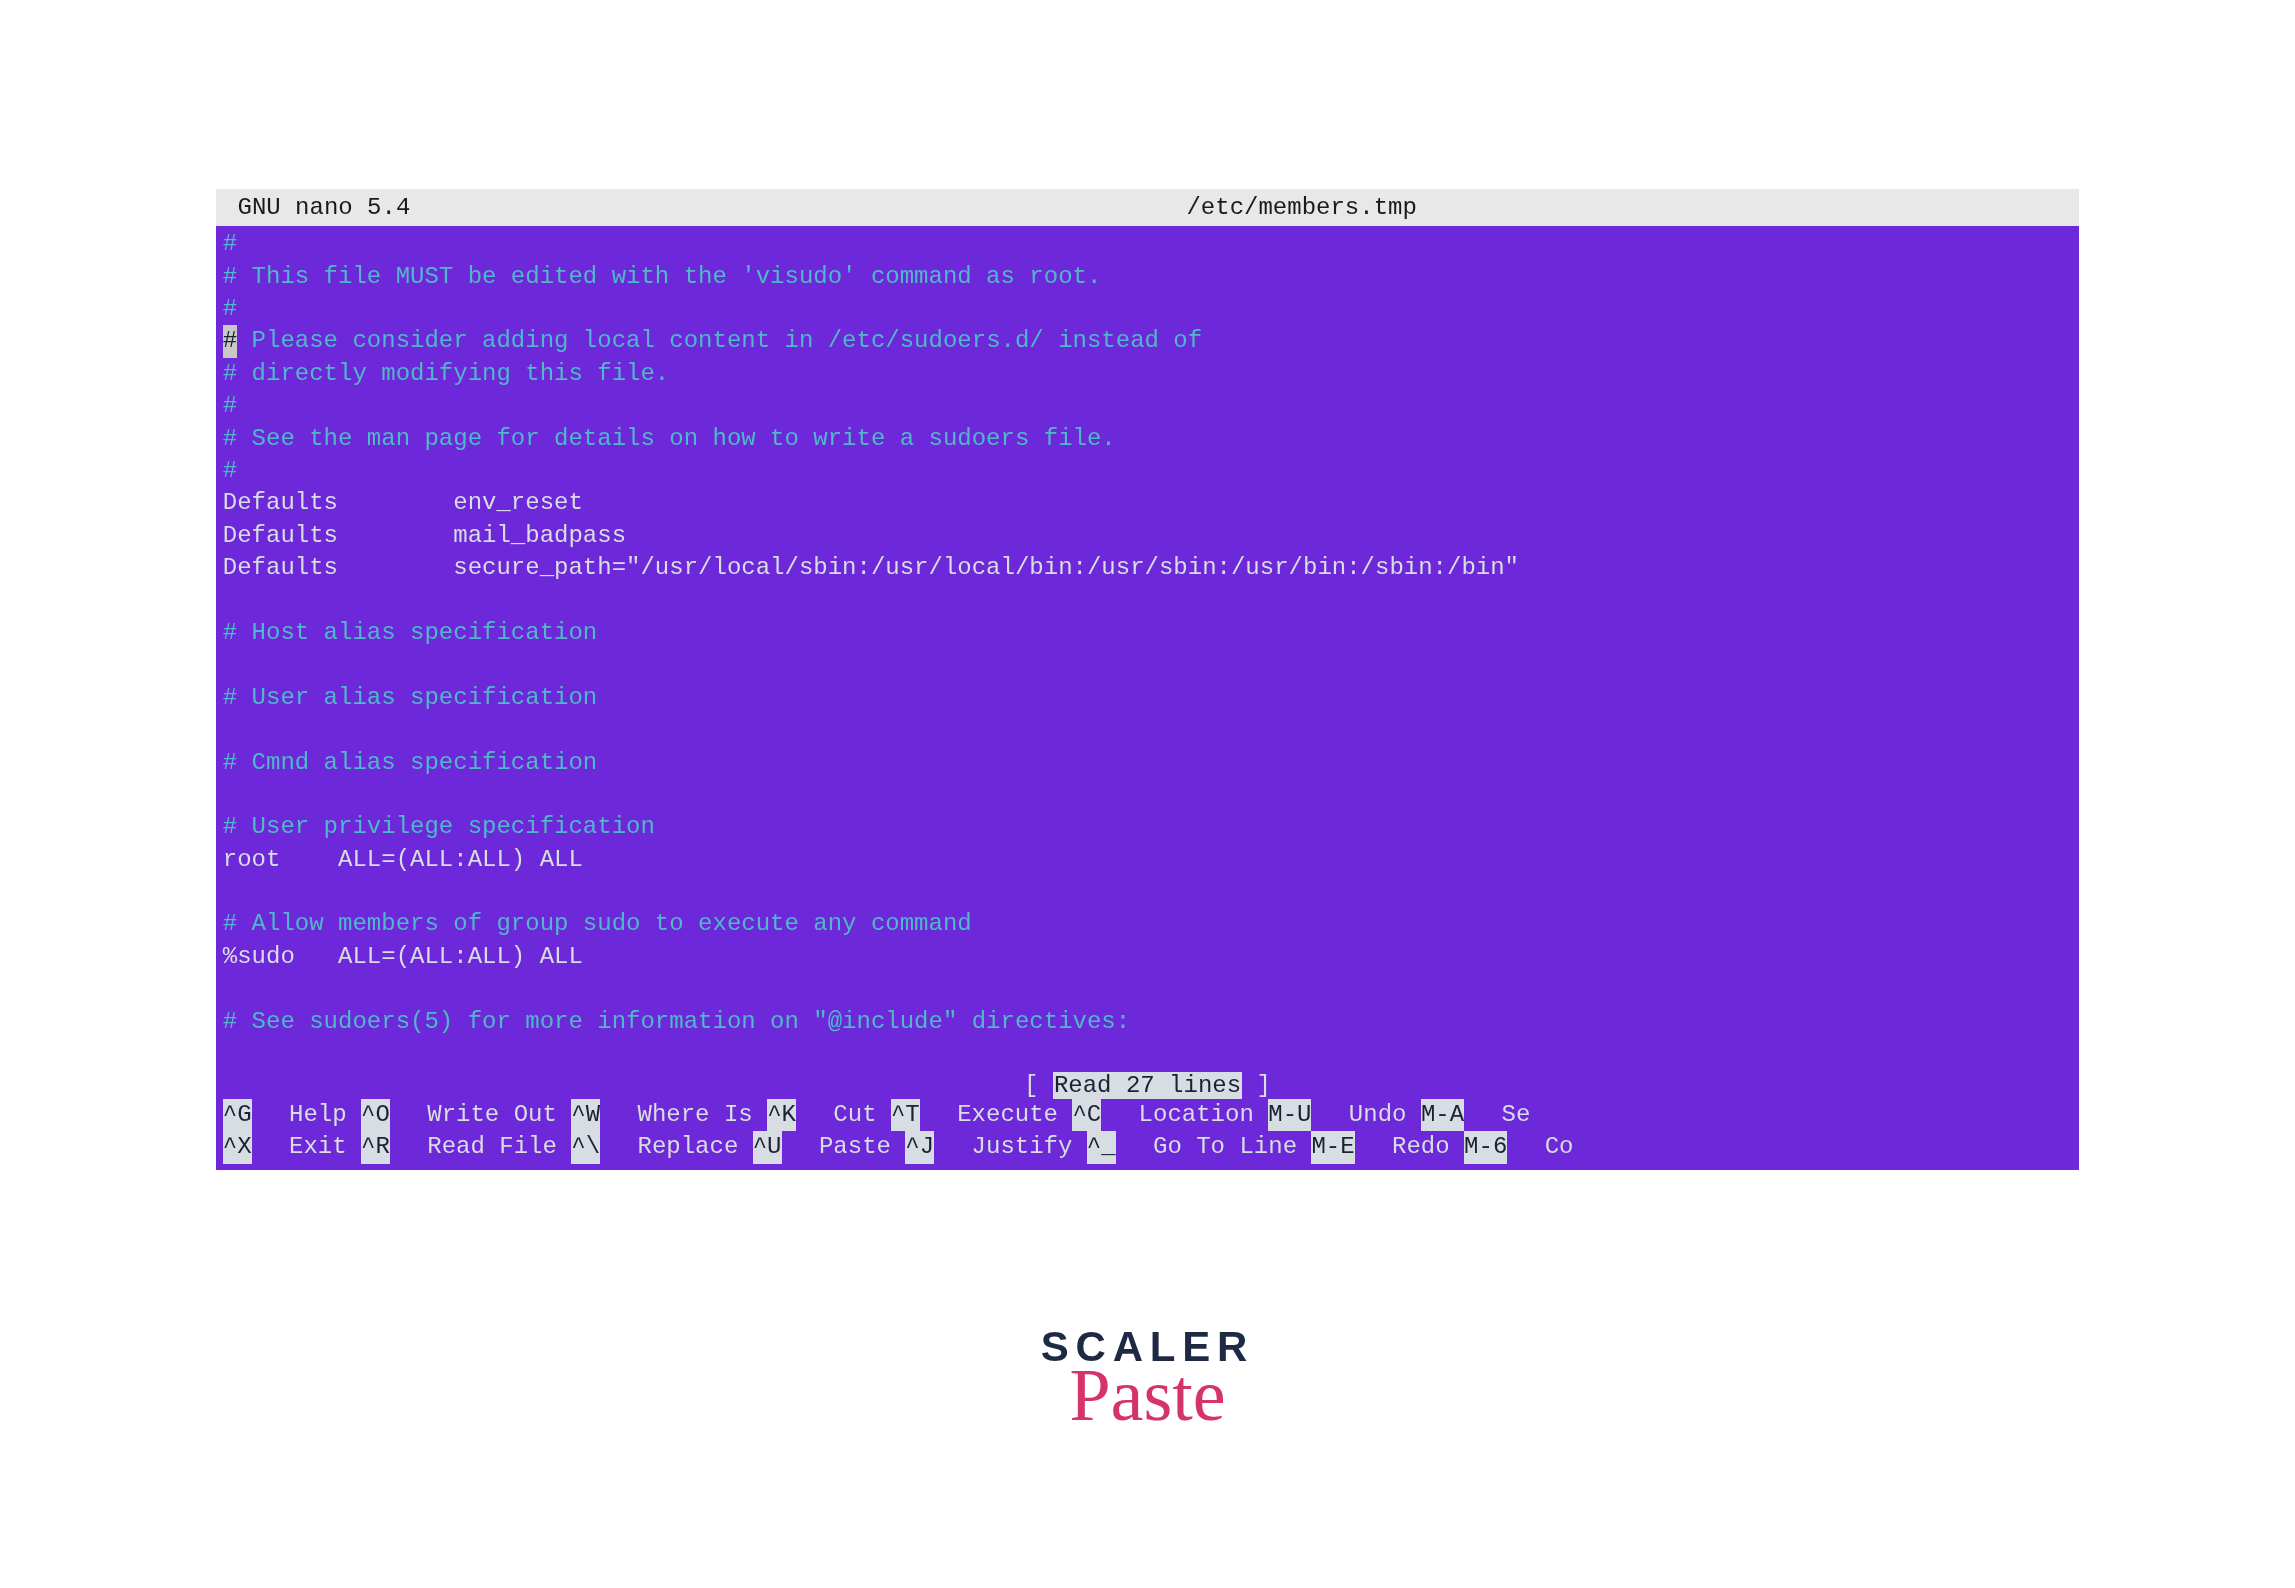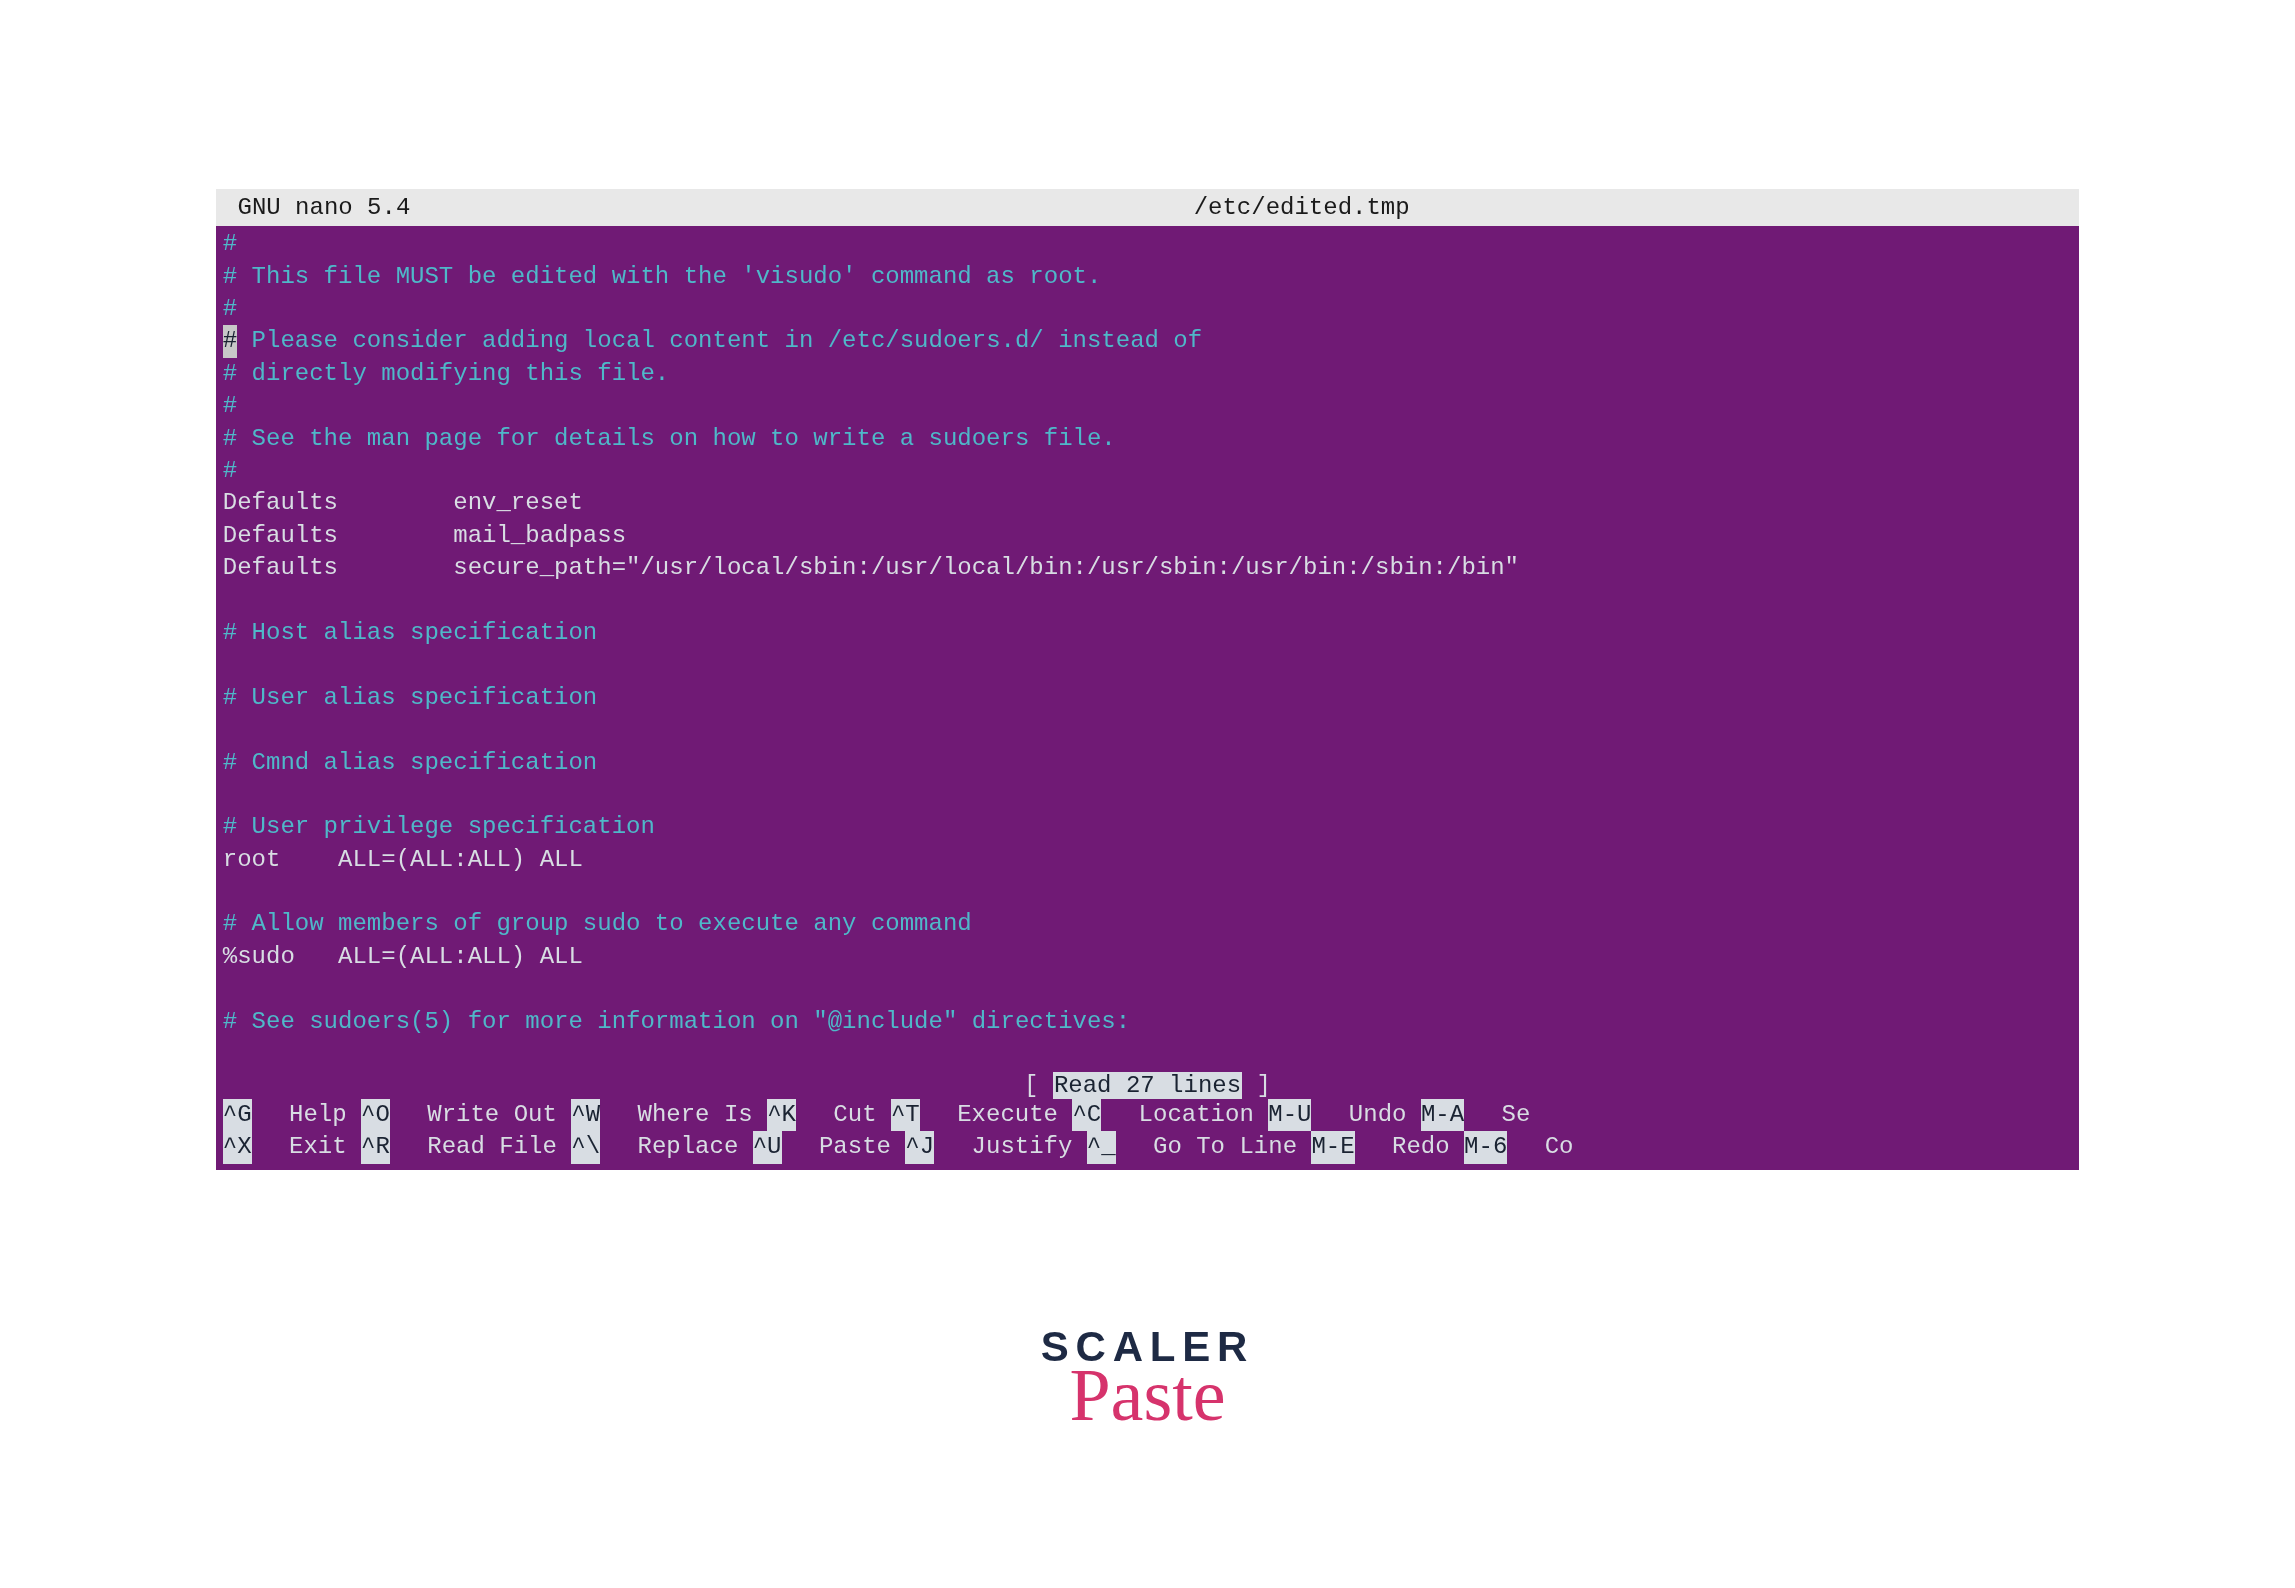--- a/index.html
+++ b/index.html
@@ -8,21 +8,21 @@
     font-family: 'Courier New', monospace;
     width: 2295px;
     height: 1589px;
     position: relative;
   }
   .terminal {
     position: absolute;
     top: 189px;
     left: 216px;
     width: 1863px;
-    background: #701a75;
+    background: #6d28d9;
     overflow: hidden;
   }
   .titlebar {
     background: #e8e8e8;
     color: #1a1a1a;
     padding: 2.7px 8px;
     display: flex;
     font-size: 24px;
     font-family: 'Courier New', monospace;
     line-height: 1.3;
@@ -97,21 +97,21 @@
     margin-top: -13.5px;
     line-height: 1;
   }
 </style>
 </head>
 <body>
 
 <div class="terminal">
   <div class="titlebar">
     <div class="titlebar-left">GNU nano 5.4</div>
-    <div class="titlebar-center">/etc/edited.tmp</div>
+    <div class="titlebar-center">/etc/members.tmp</div>
   </div>
   <div class="editor-body" id="editor-body"><div><span class="comment">#</span></div><div><span class="comment"># This file MUST be edited with the 'visudo' command as root.</span></div><div><span class="comment">#</span></div><div><span class="cursor-char">#</span><span class="comment"> Please consider adding local content in /etc/sudoers.d/ instead of</span></div><div><span class="comment"># directly modifying this file.</span></div><div><span class="comment">#</span></div><div><span class="comment"># See the man page for details on how to write a sudoers file.</span></div><div><span class="comment">#</span></div><div><span class="plain">Defaults        env_reset</span></div><div><span class="plain">Defaults        mail_badpass</span></div><div><span class="plain">Defaults        secure_path="/usr/local/sbin:/usr/local/bin:/usr/sbin:/usr/bin:/sbin:/bin"</span></div><div>&nbsp;</div><div><span class="comment"># Host alias specification</span></div><div>&nbsp;</div><div><span class="comment"># User alias specification</span></div><div>&nbsp;</div><div><span class="comment"># Cmnd alias specification</span></div><div>&nbsp;</div><div><span class="comment"># User privilege specification</span></div><div><span class="plain">root    ALL=(ALL:ALL) ALL</span></div><div>&nbsp;</div><div><span class="comment"># Allow members of group sudo to execute any command</span></div><div><span class="plain">%sudo   ALL=(ALL:ALL) ALL</span></div><div>&nbsp;</div><div><span class="comment"># See sudoers(5) for more information on "@include" directives:</span></div><div>&nbsp;</div></div>
   <div class="status-line">
     <span class="status-box">
       <span class="status-brackets">[ </span><span class="status-text">Read 27 lines</span><span class="status-brackets"> ]</span>
     </span>
   </div>
   <div class="shortcuts" id="shortcuts"><div class="sc-row"><span class="key">^G</span><span class="label"> Help           </span><span class="key">^O</span><span class="label"> Write Out      </span><span class="key">^W</span><span class="label"> Where Is       </span><span class="key">^K</span><span class="label"> Cut            </span><span class="key">^T</span><span class="label"> Execute        </span><span class="key">^C</span><span class="label"> Location       </span><span class="key">M-U</span><span class="label"> Undo          </span><span class="key">M-A</span><span class="label"> Se  </span></div><div class="sc-row"><span class="key">^X</span><span class="label"> Exit           </span><span class="key">^R</span><span class="label"> Read File      </span><span class="key">^\</span><span class="label"> Replace        </span><span class="key">^U</span><span class="label"> Paste          </span><span class="key">^J</span><span class="label"> Justify        </span><span class="key">^_</span><span class="label"> Go To Line     </span><span class="key">M-E</span><span class="label"> Redo          </span><span class="key">M-6</span><span class="label"> Co  </span></div></div>
 </div>
 

